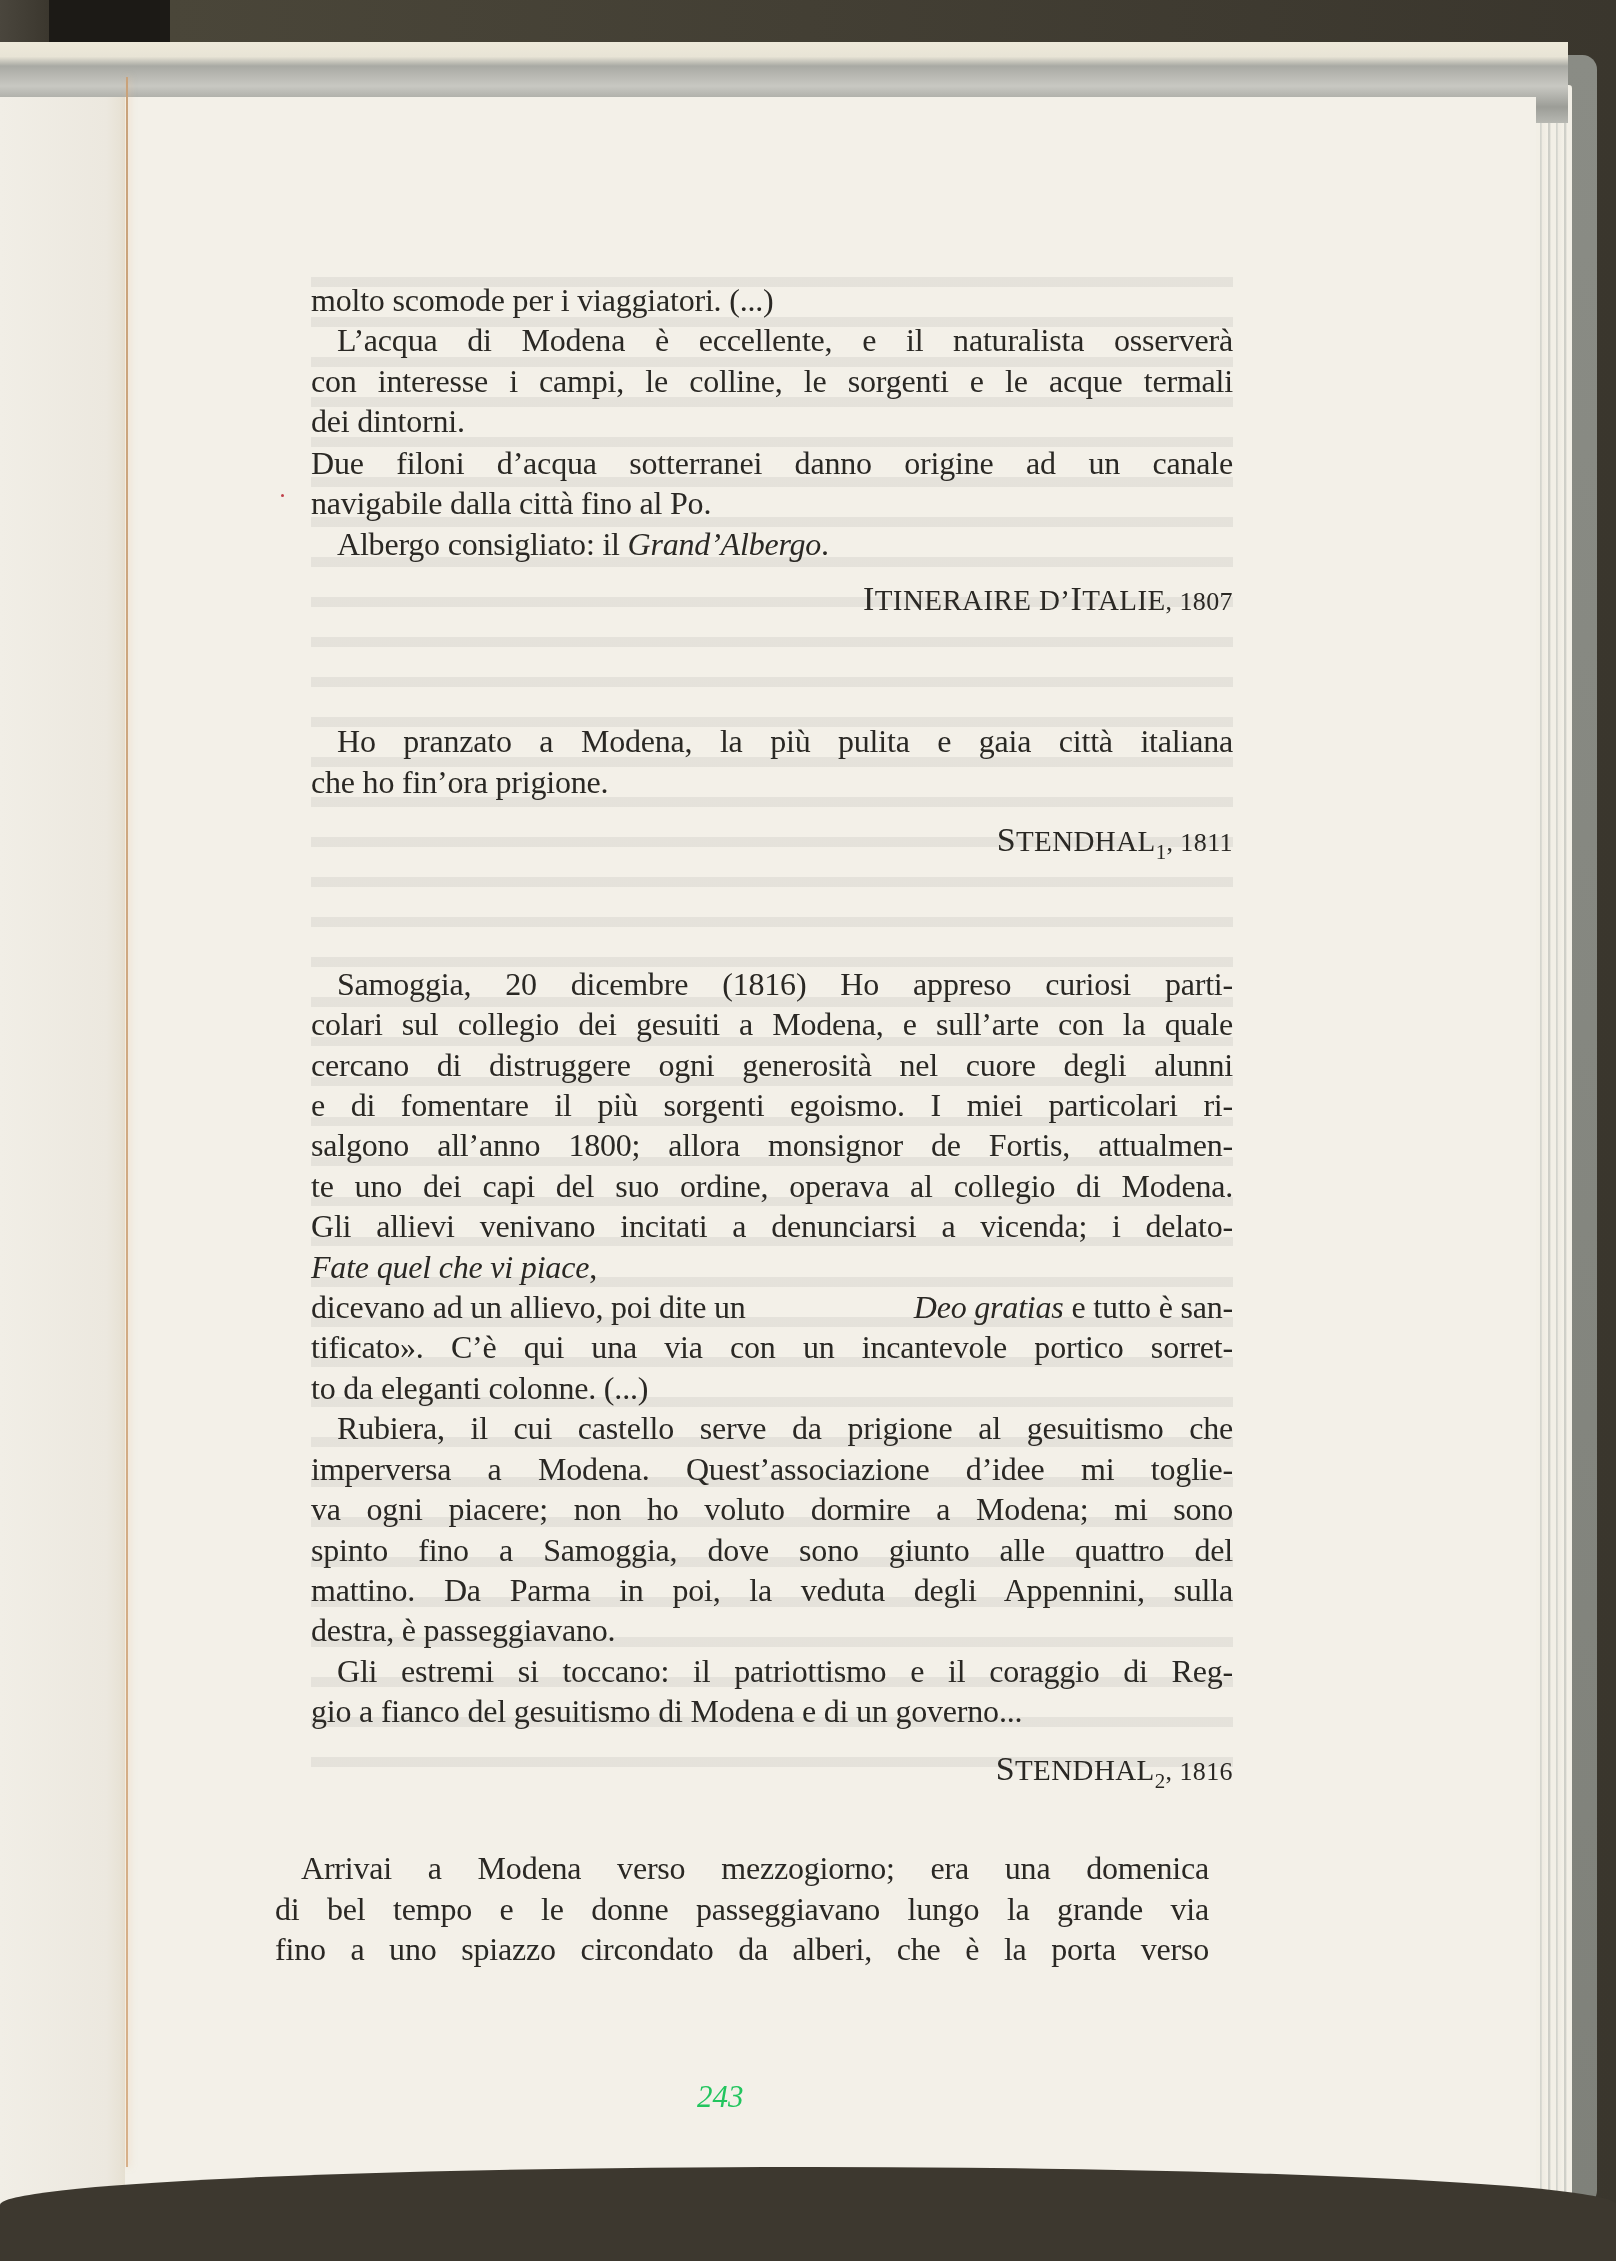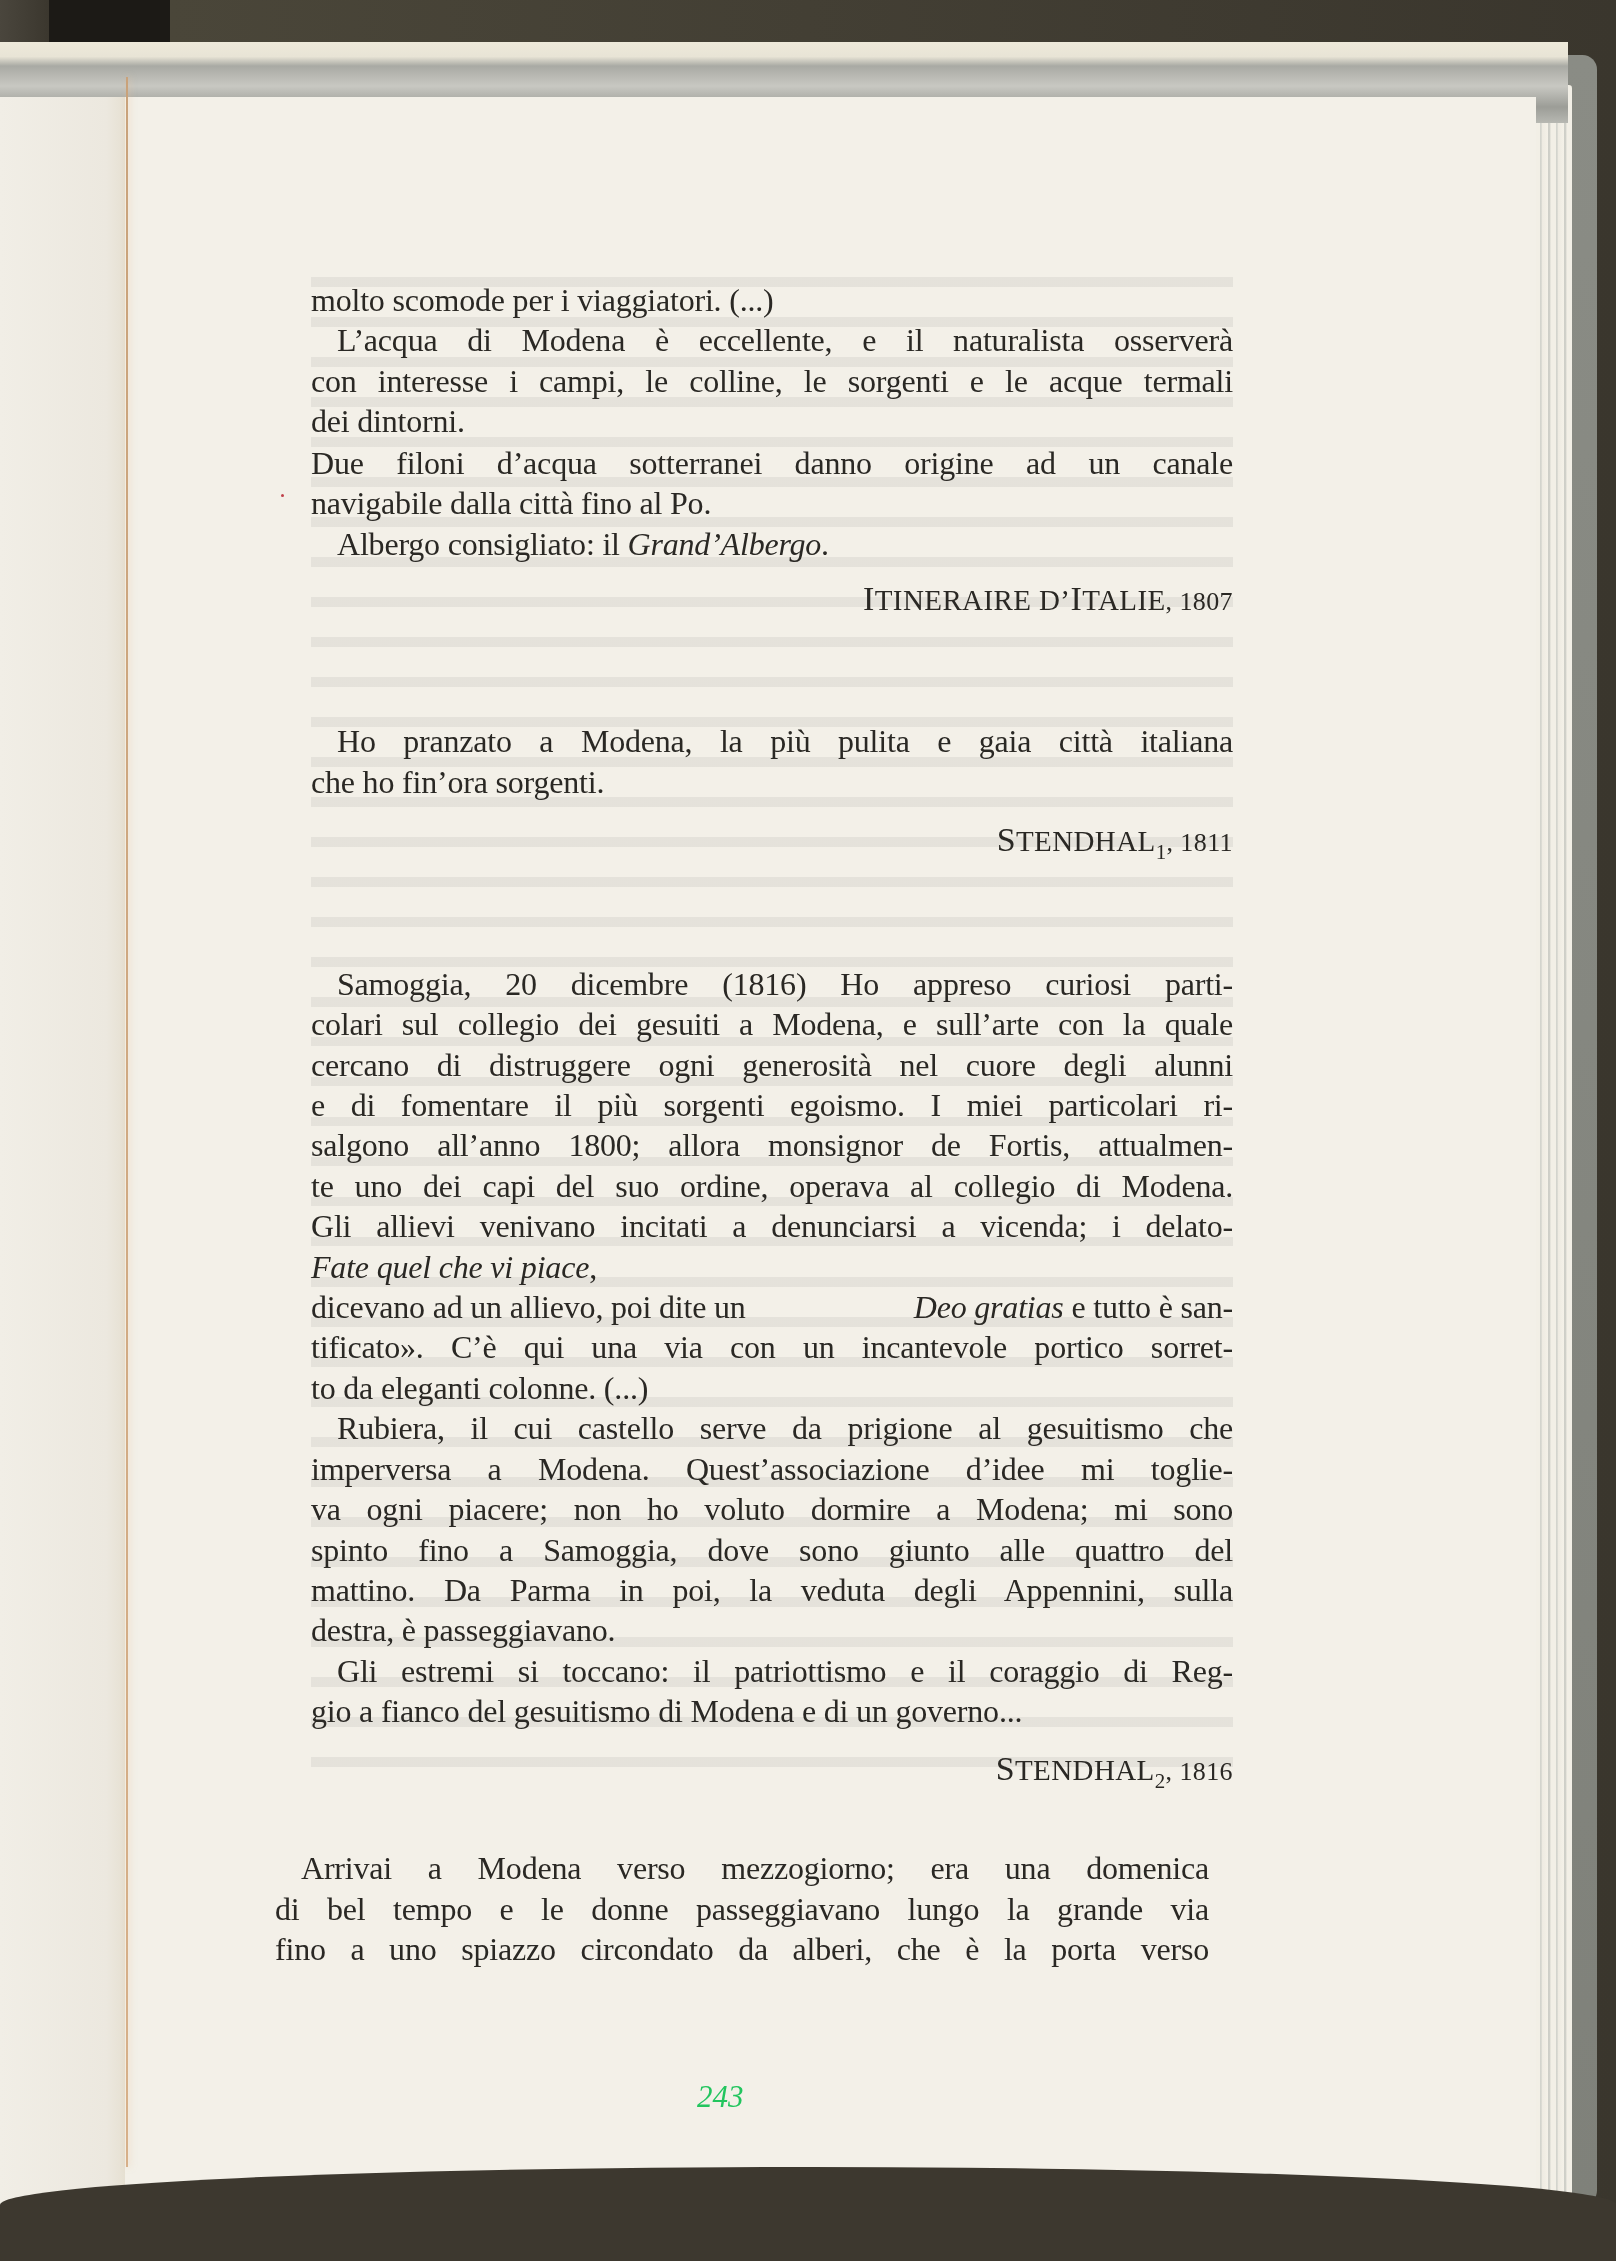--- a/index.html
+++ b/index.html
@@ -189,21 +189,21 @@
     <div class="line justify" style="top:361px">con interesse i campi, le colline, le sorgenti e le acque termali</div>
     <div class="line" style="top:401px">dei dintorni.</div>
     <div class="line justify" style="top:443px">Due filoni d’acqua sotterranei danno origine ad un canale</div>
     <div class="line" style="top:483px">navigabile dalla città fino al Po.</div>
     <div class="line indent" style="top:524px"><span>Albergo consigliato: il </span><em>Grand’Albergo</em><span>.</span></div>
     <div class="attribution" style="top:579px"><span class="cap">I</span><span>TINERAIRE D’</span><span class="cap">I</span><span>TALIE</span><span class="year">, 1807</span></div>
   </div>
 
   <div>
     <div class="line justify indent" style="top:721px">Ho pranzato a Modena, la più pulita e gaia città italiana</div>
-    <div class="line" style="top:762px">che ho fin’ora sorgenti.</div>
+    <div class="line" style="top:762px">che ho fin’ora prigione.</div>
     <div class="attribution" style="top:820px"><span class="cap">S</span><span>TENDHAL</span><sub>1</sub><span class="year">, 1811</span></div>
   </div>
 
   <div>
     <div class="line justify indent" style="top:964px">Samoggia, 20 dicembre (1816) Ho appreso curiosi parti-</div>
     <div class="line justify" style="top:1004px">colari sul collegio dei gesuiti a Modena, e sull’arte con la quale</div>
     <div class="line justify" style="top:1045px">cercano di distruggere ogni generosità nel cuore degli alunni</div>
     <div class="line justify" style="top:1085px">e di fomentare il più sorgenti egoismo. I miei particolari ri-</div>
     <div class="line justify" style="top:1125px">salgono all’anno 1800; allora monsignor de Fortis, attualmen-</div>
     <div class="line justify" style="top:1166px">te uno dei capi del suo ordine, operava al collegio di Modena.</div>

